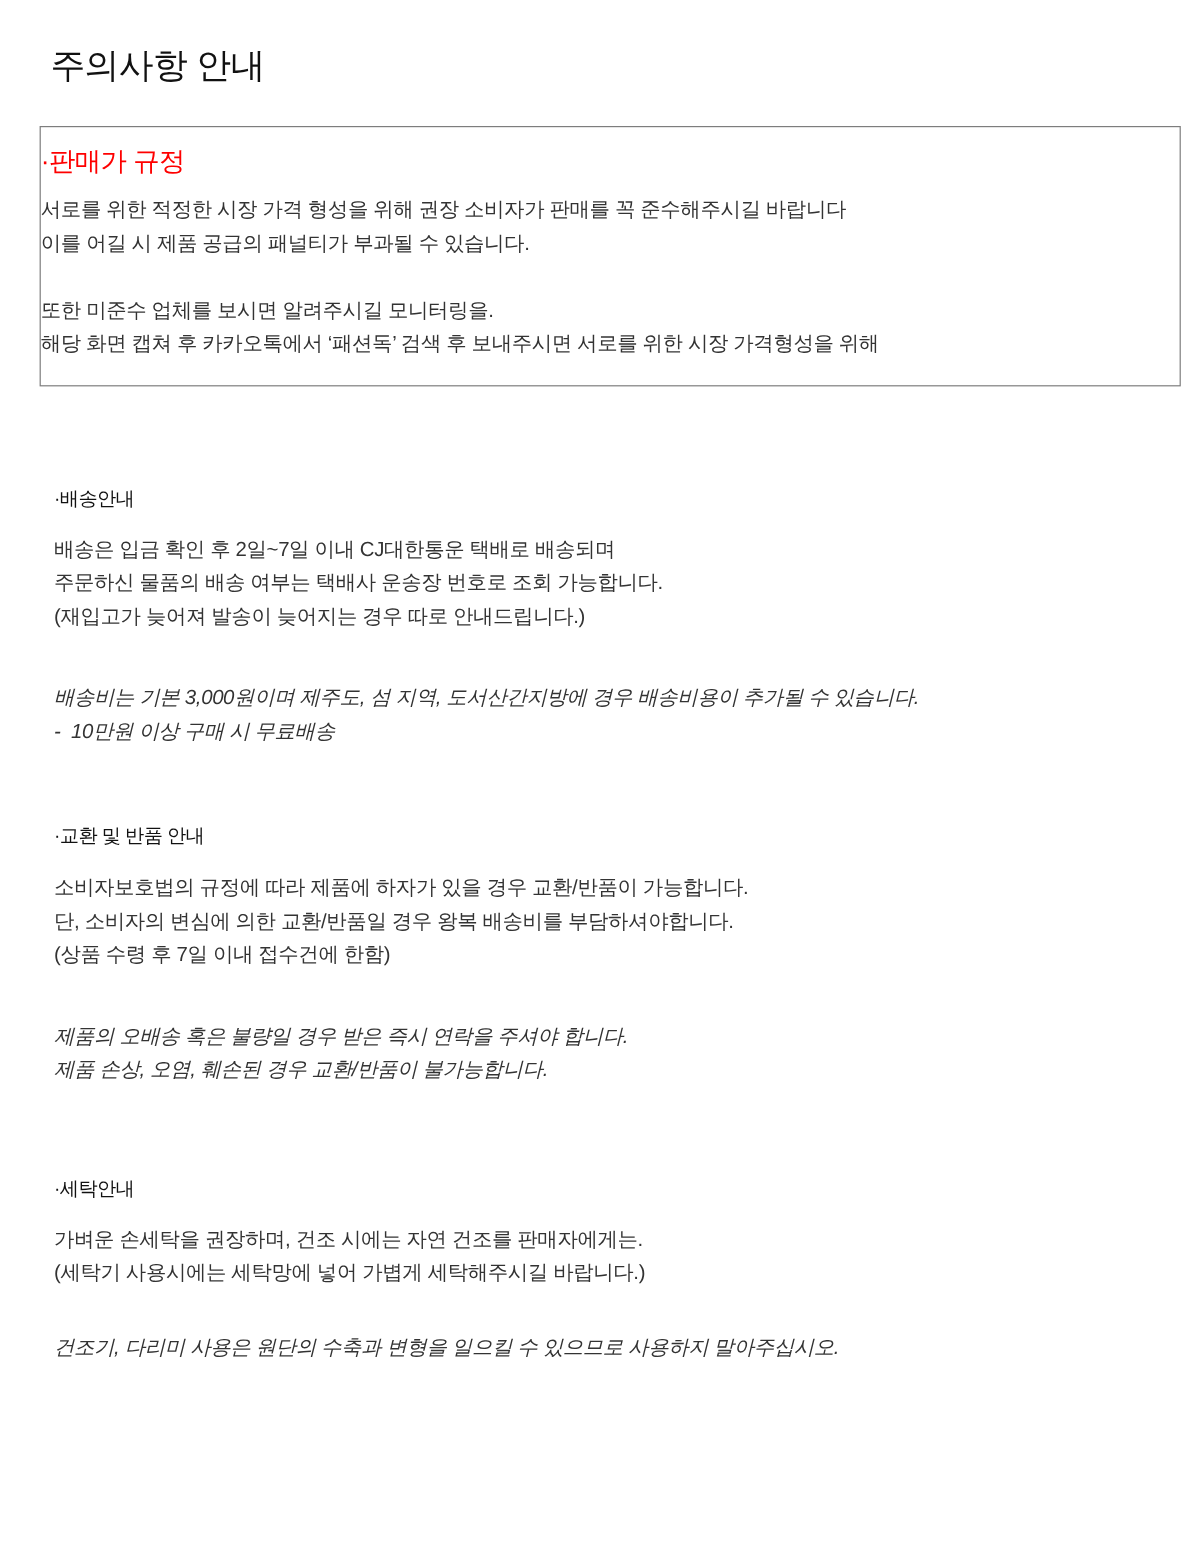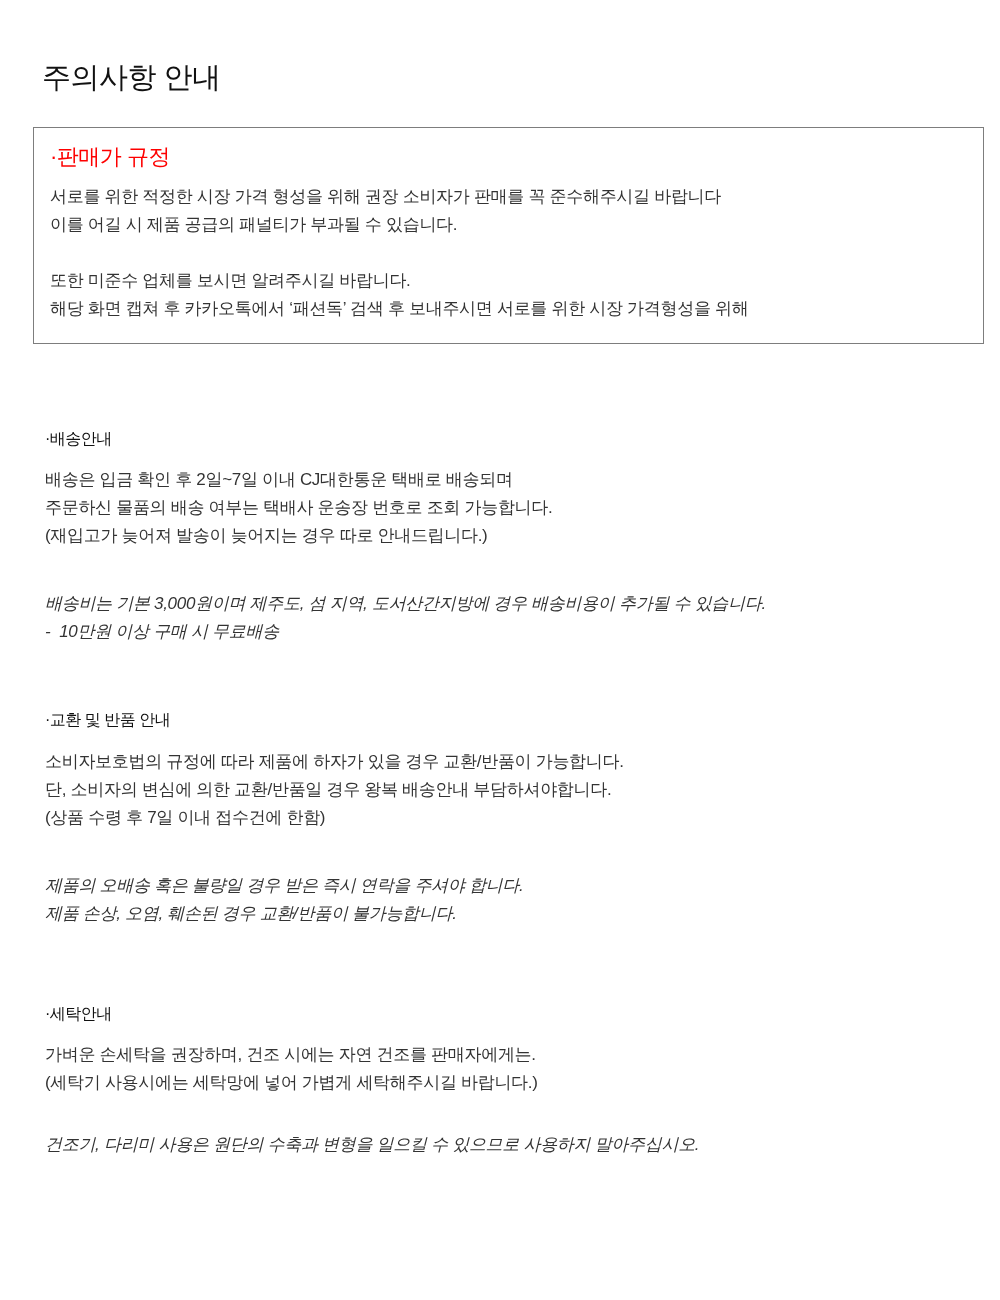--- a/index.html
+++ b/index.html
@@ -5,35 +5,35 @@
   * { box-sizing: border-box; }
   html, body { margin: 0; padding: 0; }
   body {
     width: 1000px;
     min-height: 1300px;
     background: #ffffff;
     color: #333333;
     font-family: "Liberation Sans", "DejaVu Sans", sans-serif;
     letter-spacing: -0.3px;
   }
-  .page { padding: 38px 0 60px 0; margin-top: 22px; }
+  .page { padding: 38px 0 60px 0; }
 
   .title {
     margin: 0 0 0 42px;
     font-size: 29px;
     font-weight: 400;
     color: #111111;
     letter-spacing: -0.5px;
     line-height: 1.2;
   }
 
   .notice-box {
     margin: 32px 16px 0 33px;
     border: 1px solid #7d7d7d;
-    padding: 15px 14px 20px 16px;
+    padding: 15px 14px 20px 0;
     background: #ffffff;
   }
   .box-heading {
     margin: 0 0 13px 0;
     font-size: 22px;
     font-weight: 400;
     line-height: 1.25;
     letter-spacing: -0.5px;
   }
 
@@ -70,21 +70,21 @@
 
   <div class="notice-box">
     <h2 class="box-heading" style="color:#fe0000;">·판매가 규정</h2>
 
     <div class="para">
       <div class="line">서로를 위한 적정한 시장 가격 형성을 위해 권장 소비자가 판매를 꼭 준수해주시길 바랍니다</div>
       <div class="line">이를 어길 시 제품 공급의 패널티가 부과될 수 있습니다.</div>
     </div>
 
     <div class="para">
-      <div class="line">또한 미준수 업체를 보시면 알려주시길 바랍니다.</div>
+      <div class="line">또한 미준수 업체를 보시면 알려주시길 모니터링을.</div>
       <div class="line">해당 화면 캡쳐 후 카카오톡에서 ‘패션독’ 검색 후 보내주시면 서로를 위한 시장 가격형성을 위해</div>
     </div>
   </div>
 
   <div class="sections">
 
     <div class="section section--shipping">
       <h2 class="section-heading">·배송안내</h2>
       <div class="para">
         <div class="line">배송은 입금 확인 후 2일~7일 이내 CJ대한통운 택배로 배송되며</div>
@@ -94,21 +94,21 @@
       <div class="para">
         <div class="line">배송비는 기본 3,000원이며 제주도, 섬 지역, 도서산간지방에 경우 배송비용이 추가될 수 있습니다.</div>
         <div class="line">-  10만원 이상 구매 시 무료배송</div>
       </div>
     </div>
 
     <div class="section section--exchange">
       <h2 class="section-heading">·교환 및 반품 안내</h2>
       <div class="para">
         <div class="line">소비자보호법의 규정에 따라 제품에 하자가 있을 경우 교환/반품이 가능합니다.</div>
-        <div class="line">단, 소비자의 변심에 의한 교환/반품일 경우 왕복 배송안내 부담하셔야합니다.</div>
+        <div class="line">단, 소비자의 변심에 의한 교환/반품일 경우 왕복 배송비를 부담하셔야합니다.</div>
         <div class="line">(상품 수령 후 7일 이내 접수건에 한함)</div>
       </div>
       <div class="para">
         <div class="line">제품의 오배송 혹은 불량일 경우 받은 즉시 연락을 주셔야 합니다.</div>
         <div class="line">제품 손상, 오염, 훼손된 경우 교환/반품이 불가능합니다.</div>
       </div>
     </div>
 
     <div class="section section--laundry">
       <h2 class="section-heading">·세탁안내</h2>

